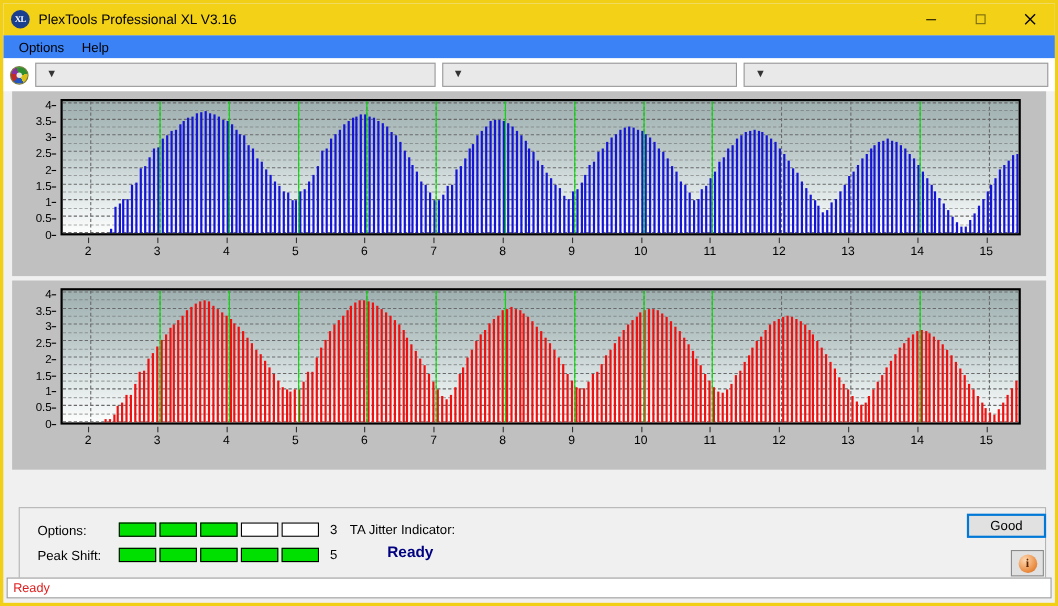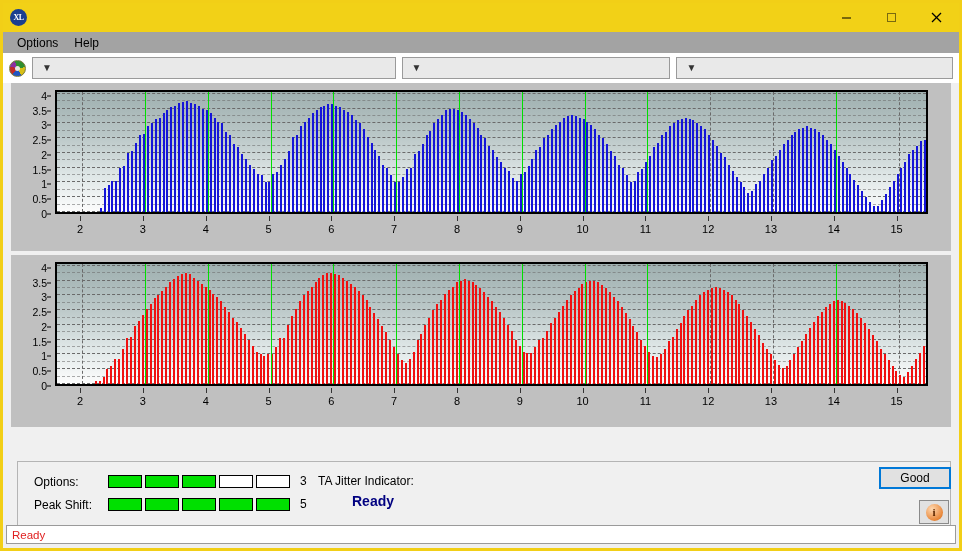--- a/index.html
+++ b/index.html
@@ -46,21 +46,21 @@
   .win-btn {
     width: 45px; height: 29px;
     display: flex; align-items: center; justify-content: center;
     font-size: 13px; color: #000;
     cursor: default;
   }
   .win-btn svg { display: block; }
   
   #menubar {
     height: 21px;
-    background: #a3a3a3;
+    background: #3b82f6;
     display: flex; align-items: center;
     padding-left: 6px;
     font-size: 12px;
   }
   .menu-item { padding: 2px 8px; color: #000; }
   
   #selbar {
     height: 30px;
     background: #ffffff;
     display: flex; align-items: center;
@@ -231,20 +231,21 @@
     color: #e02020;
   }
 </style>
 </head>
 <body>
 
 <div id="titlebar">
   <div id="app-icon">
     <span>XL</span>
   </div>
+  <div id="app-title">PlexTools Professional XL V3.16</div>
   <div id="win-buttons">
     <div class="win-btn">
       <svg width="11" height="11" viewBox="0 0 11 11">
           <line x1="1" y1="6" x2="10" y2="6" stroke="#000" stroke-width="1"></line>
         </svg>
     </div>
     <div class="win-btn">
       <svg width="11" height="11" viewBox="0 0 11 11">
           <rect x="1.5" y="1.5" width="8" height="8" fill="none" stroke="#7a6a10" stroke-width="1"></rect>
         </svg>

